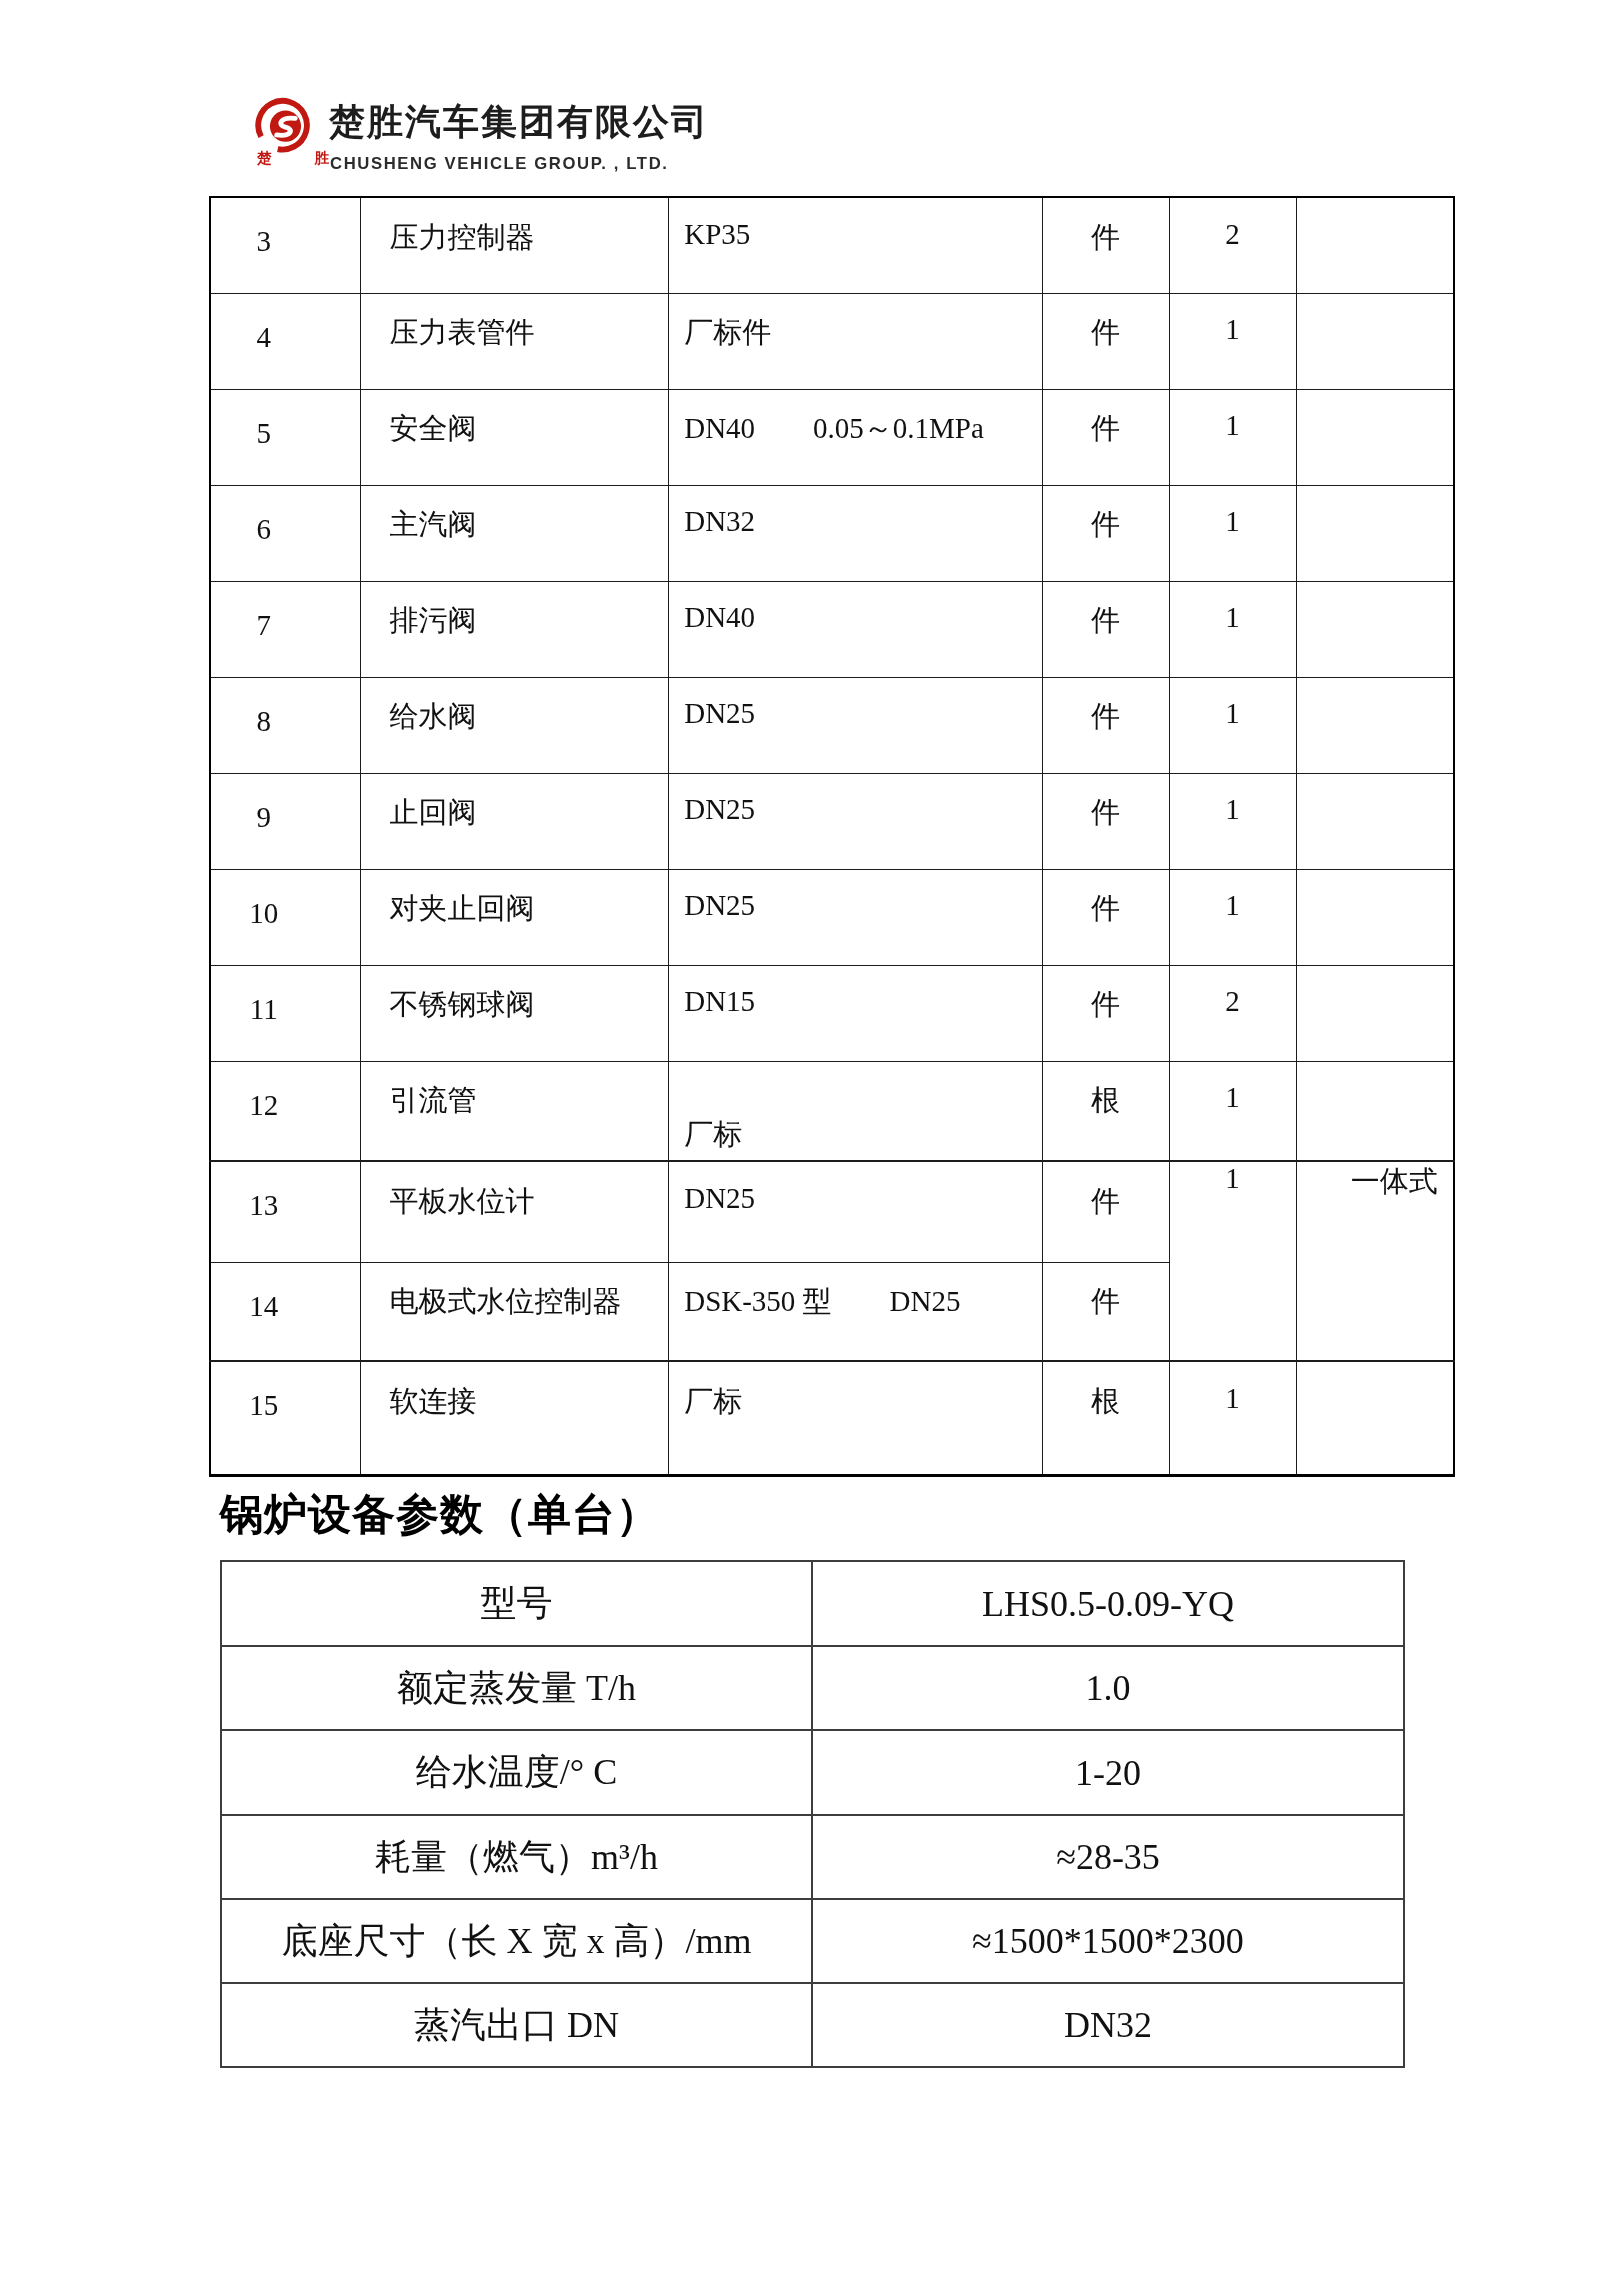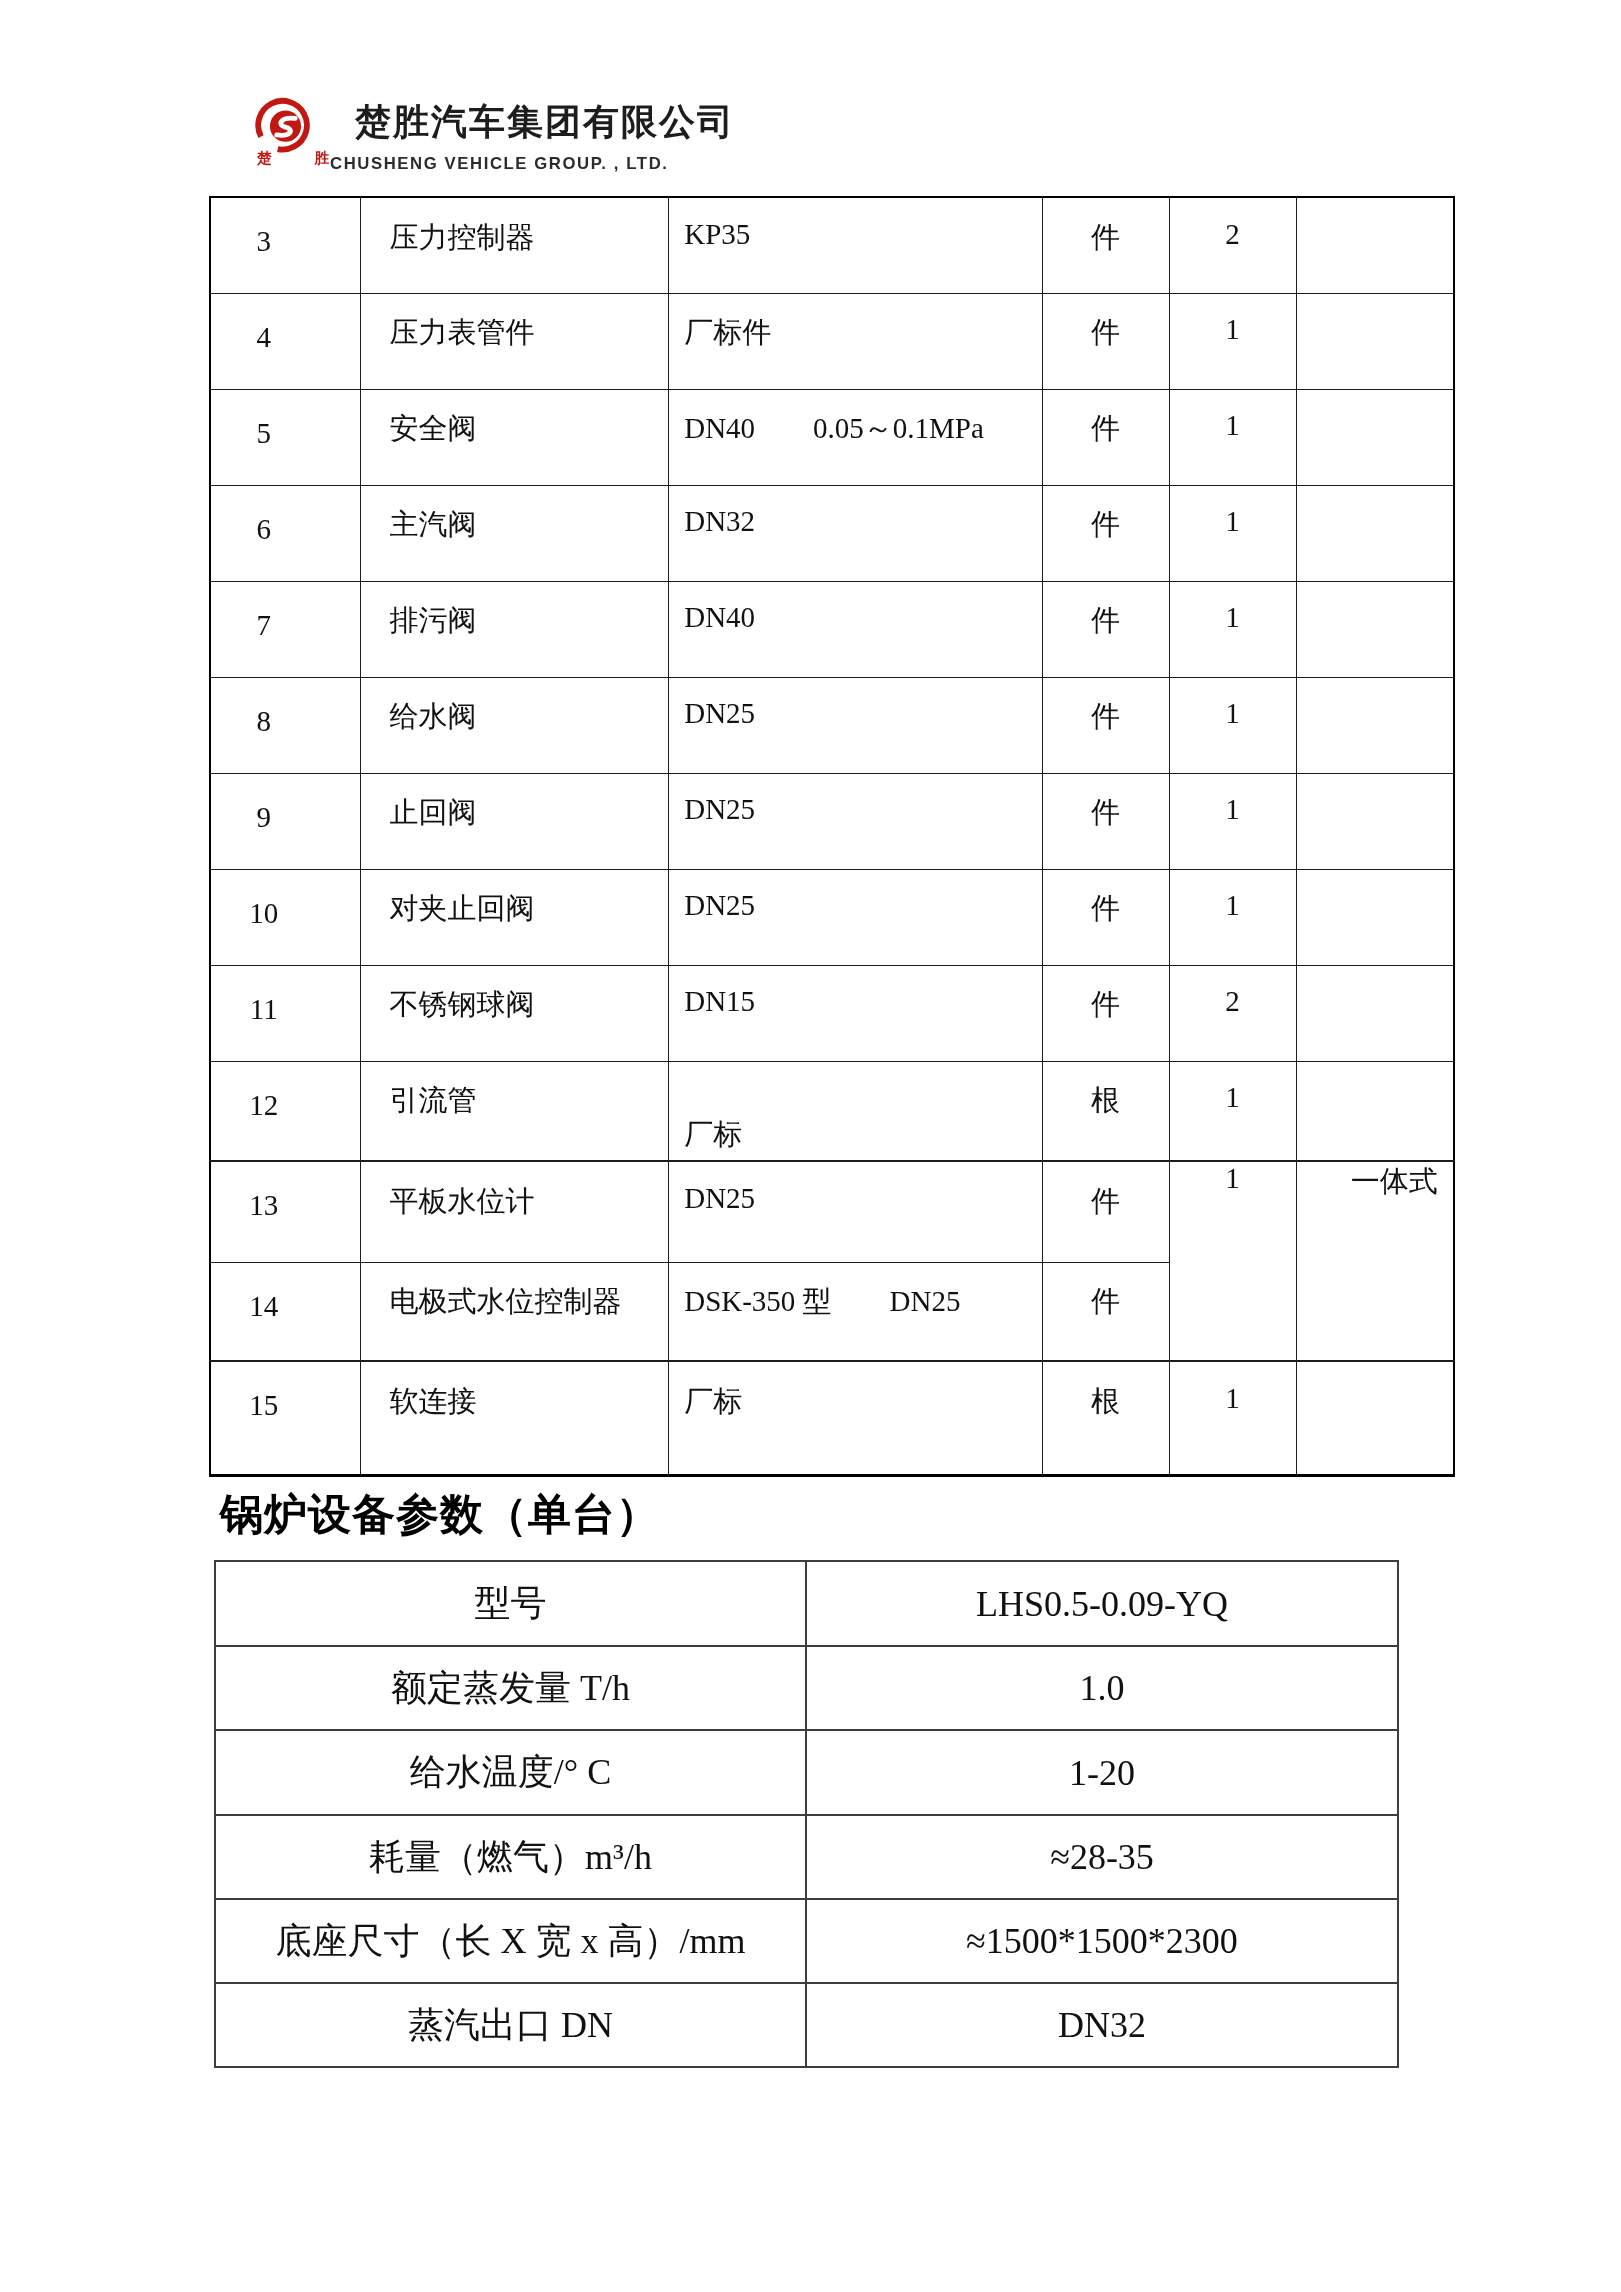--- a/index.html
+++ b/index.html
@@ -18,21 +18,20 @@
   .logo-emblem-chars{
     position:absolute;left:2px;top:55px;width:57px;
     font-size:14.7px;font-weight:bold;color:#c21812;
     letter-spacing:19.6px;white-space:nowrap;
   }
   .logo-cn{
     position:absolute;left:74px;top:3.9px;
     font-size:36px;font-weight:bold;color:#1d1d1d;
     letter-spacing:2px;white-space:nowrap;
     font-family:Liberation Sans, sans-serif;
-    margin-left:26px;
   }
   .logo-en{
     position:absolute;left:75px;top:60px;
     font-size:16.7px;font-weight:bold;color:#2b2b2b;
     letter-spacing:1.6px;white-space:nowrap;
     font-family:"Liberation Sans","DejaVu Sans",sans-serif;
   }
 
   
   table{border-collapse:collapse;table-layout:fixed;}
@@ -63,21 +62,21 @@
   
   .params-title{
     position:absolute;left:220px;top:1486px;width:1183px;
     text-align:left;
     font-size:43px;font-weight:bold;color:#000;
     letter-spacing:1px;white-space:nowrap;
   }
 
   
   #params-table{
-    position:absolute;left:214px;top:1560px;width:1183px;
+    position:absolute;left:220px;top:1560px;width:1183px;
     border:2px solid #161616;
   }
   #params-table td{
     border:2px solid #3d3d3d;
     text-align:center;vertical-align:middle;
     font-size:36px;
     white-space:nowrap;overflow:hidden;
   }
 </style>
 </head>

